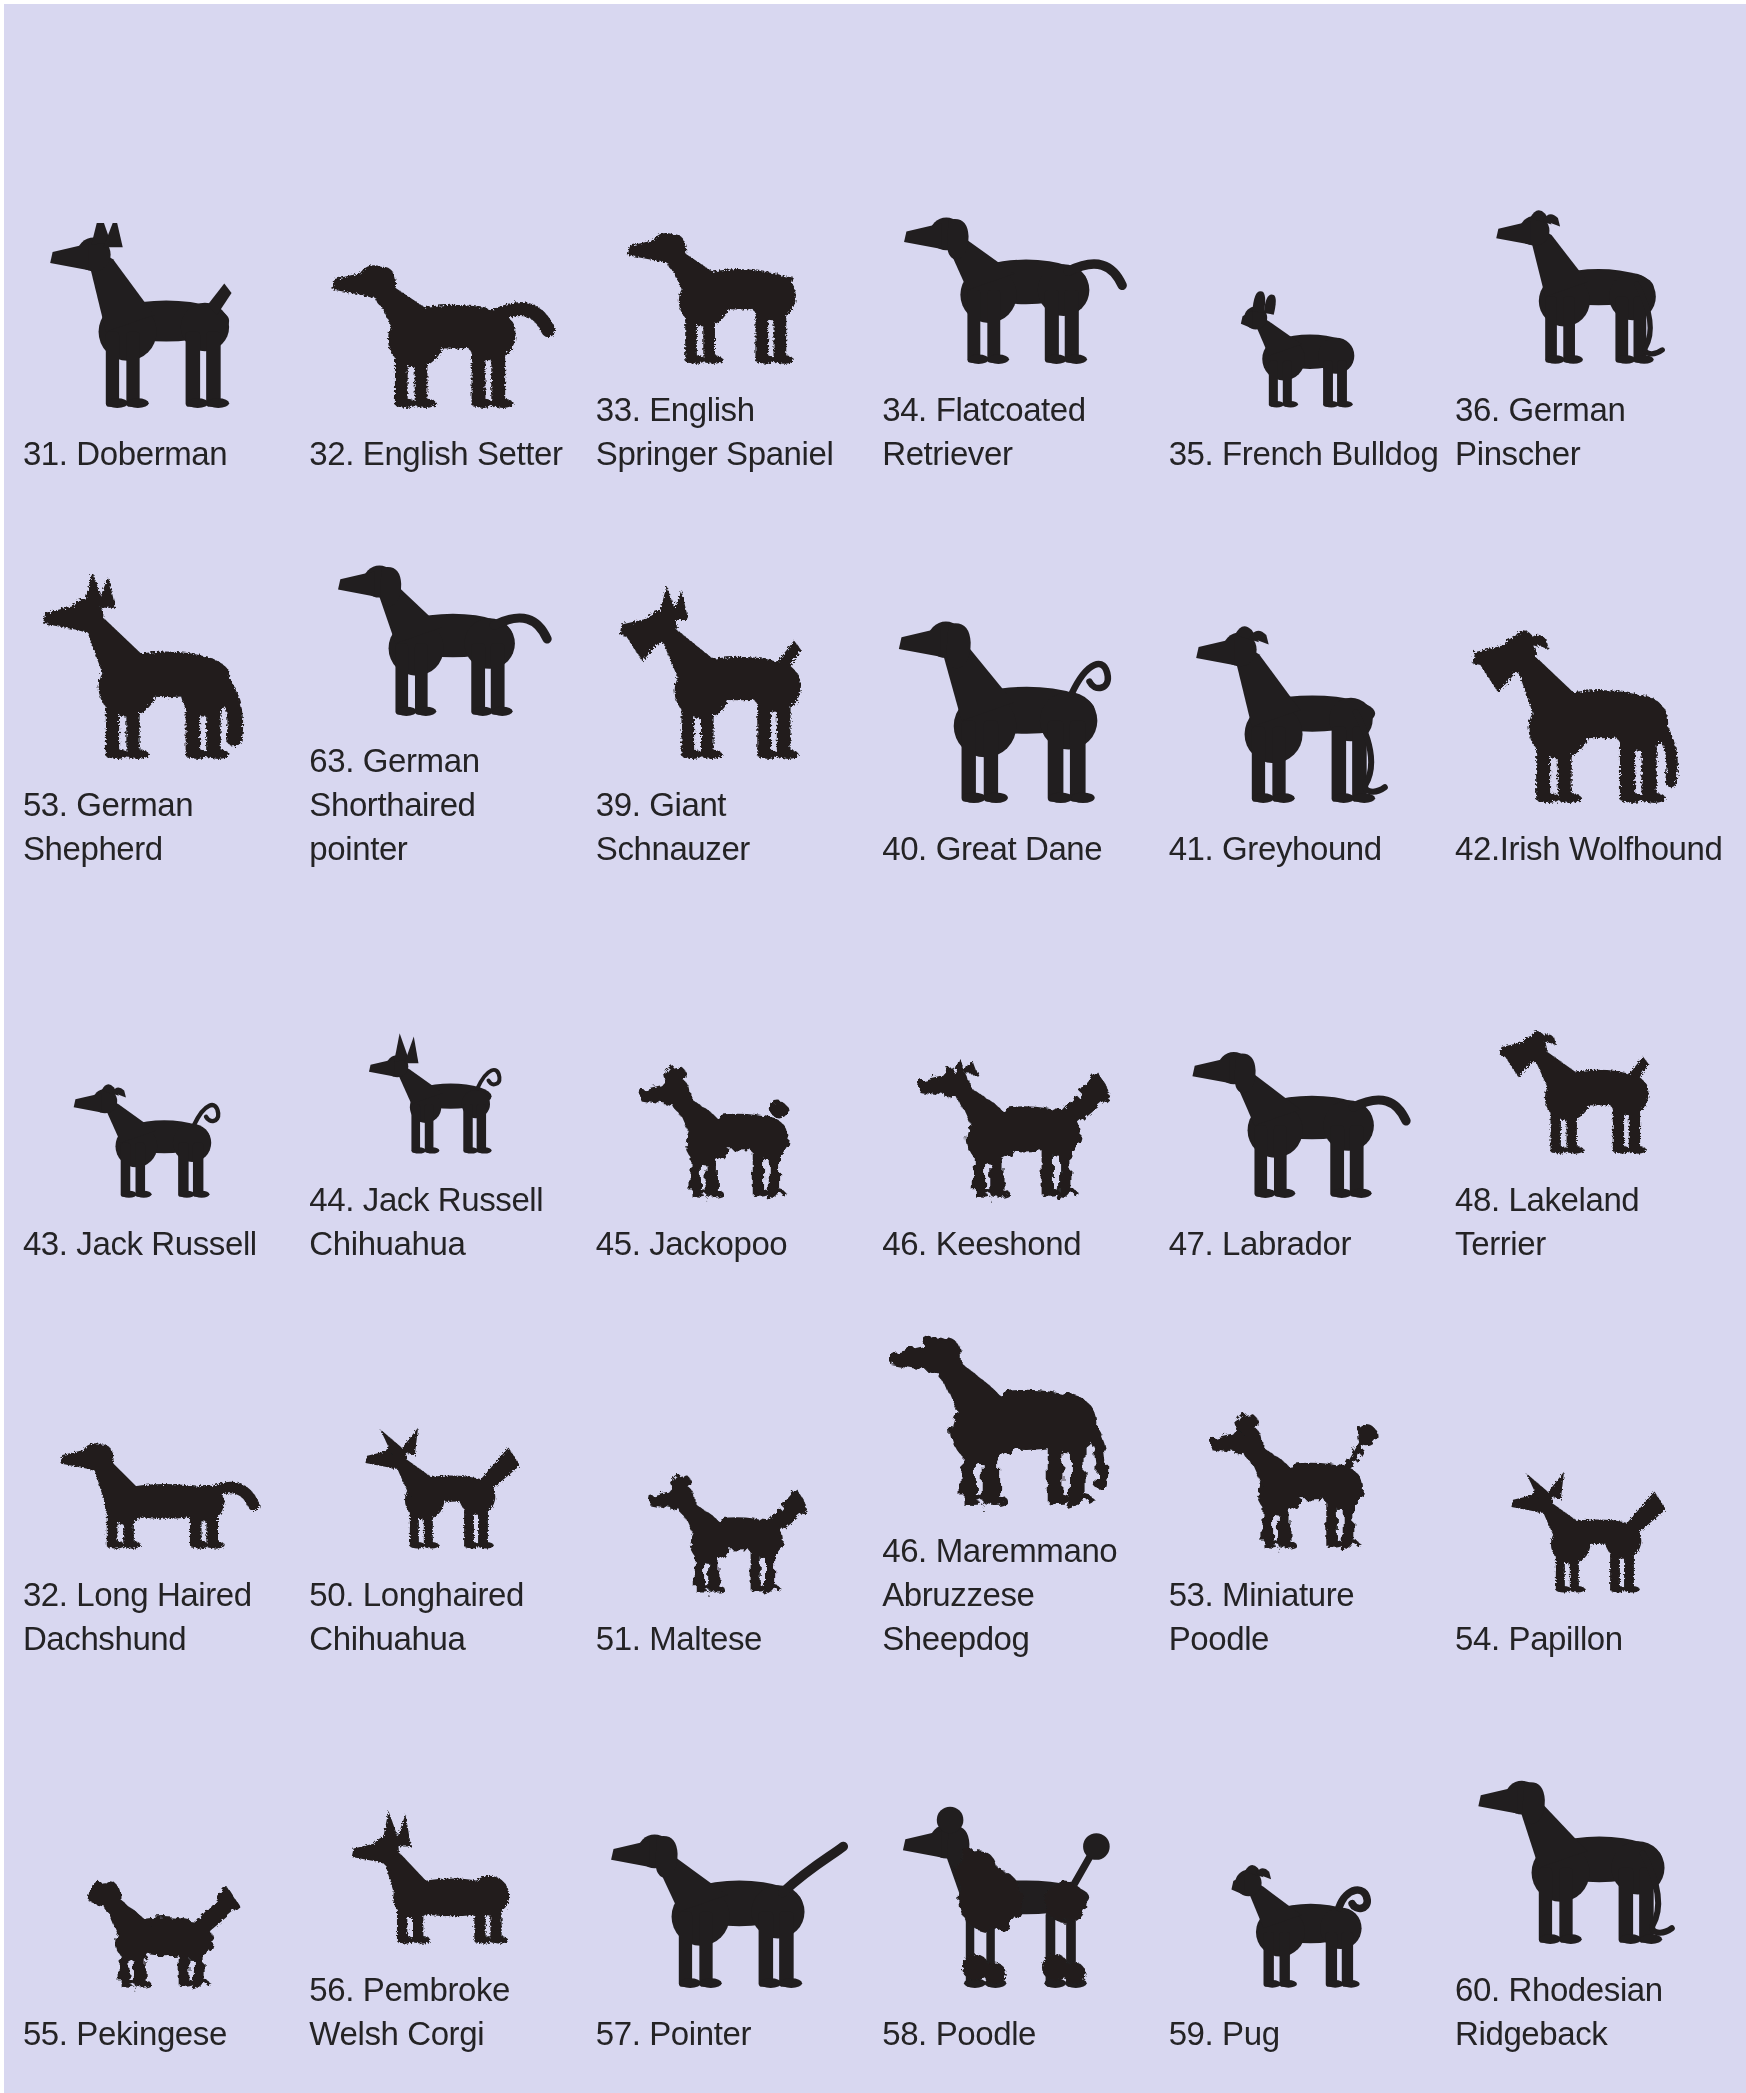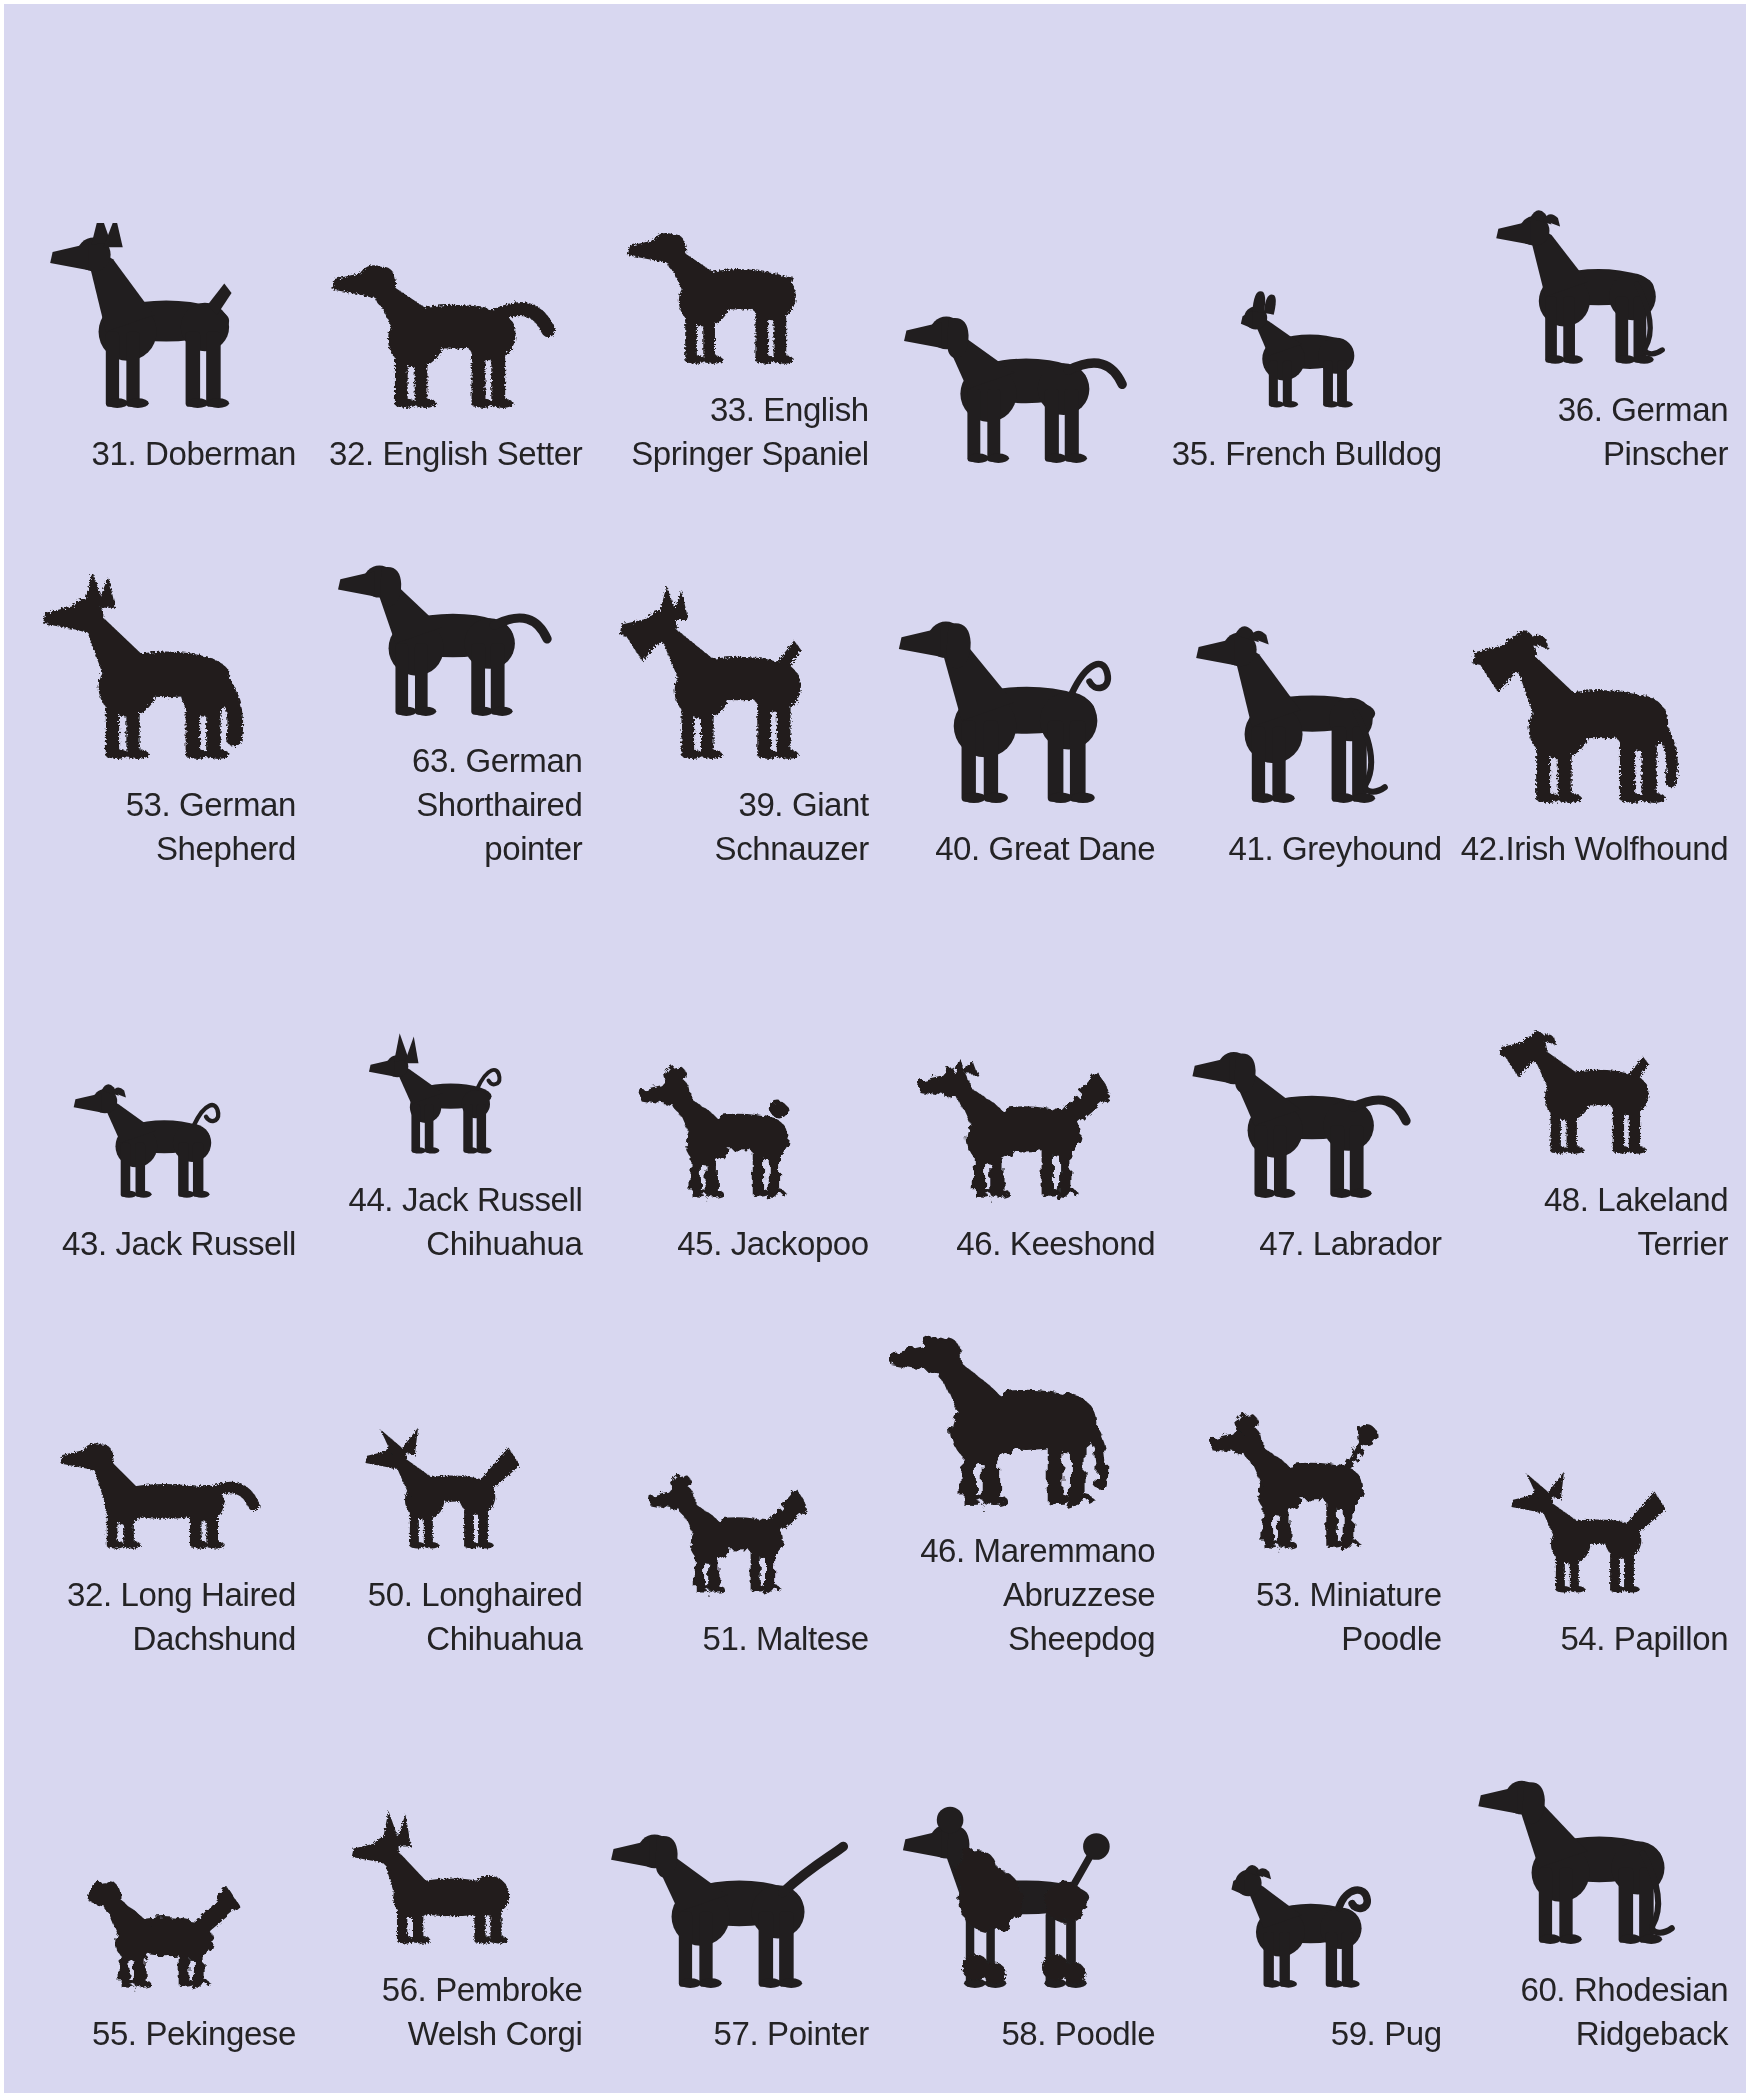--- a/index.html
+++ b/index.html
@@ -25,21 +25,21 @@
     height:278px;width:100%;
     display:flex;align-items:flex-end;justify-content:center;
   }
   .dogsvg{width:266px;height:auto;display:block;}
   .label{
     width:273px;
     padding-top:10.5px;
     font-size:33px;
     line-height:1.33;
     letter-spacing:-0.4px;
-    text-align:right;
+    text-align:left;
     color:var(--ink-text,#242325);
   }
   .defs-holder{position:absolute;width:0;height:0;overflow:hidden;}
 </style>
 </head>
 <body style="--bg: #d8d7f0; --edge: #ffffff; --ink-text: #242325;">
 
 <svg class="defs-holder" aria-hidden="true">
   <defs>
     <filter id="fur1" x="-20%" y="-20%" width="140%" height="140%">
@@ -157,20 +157,21 @@
               <ellipse cx="92.5" cy="149" rx="9" ry="4"></ellipse>
               <rect x="132" y="90" width="12" height="62" rx="3"></rect>
               <ellipse cx="142" cy="149" rx="9" ry="4"></ellipse>
               <rect x="149" y="90" width="12" height="62" rx="3"></rect>
               <ellipse cx="159" cy="149" rx="9" ry="4"></ellipse>
               <path d="M 152,74 C 176,62 190,68 198,86" fill="none" stroke="#211e1f" stroke-linecap="round" stroke-width="8"></path>
             </g>
           </g>
         </svg>
       </div>
+    <div class="label">34. Flatcoated Retriever</div>
   </div>
 
   <div class="cell">
     <div class="sil">
         <svg class="dogsvg" viewBox="0 0 220 164" aria-hidden="true">
           <g transform="translate(35.2 48.6) scale(0.68)">
             <g fill="#211e1f">
               <ellipse cx="116" cy="85" rx="52" ry="21"></ellipse>
               <circle cx="84" cy="94" r="26"></circle>
               <circle cx="148" cy="90" r="22"></circle>

